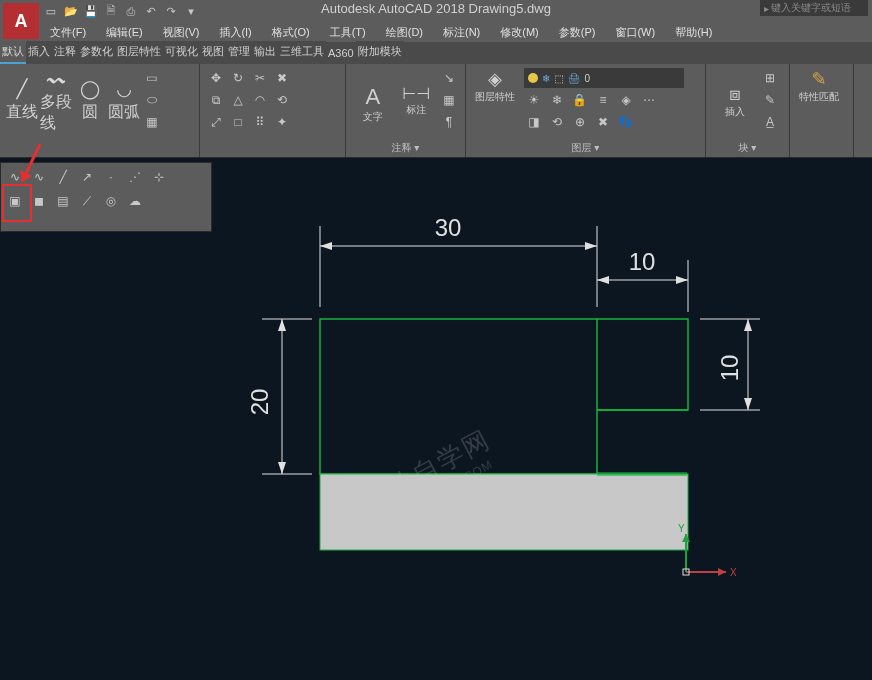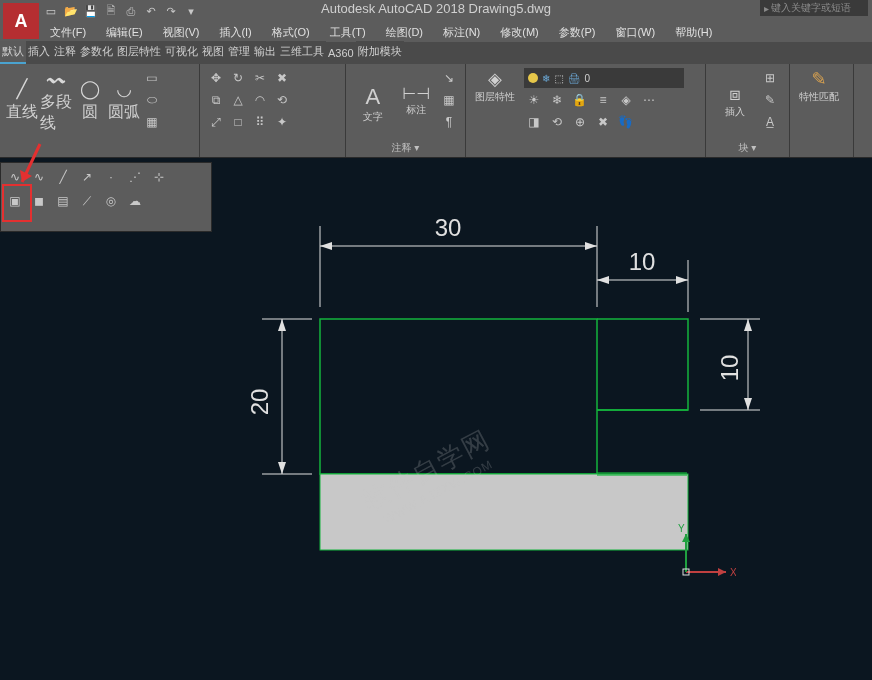--- a/index.html
+++ b/index.html
@@ -197,20 +197,21 @@
         </div>
         <div style="display:flex;gap:3px">
           <div class="tool-sm">◨</div>
           <div class="tool-sm">⟲</div>
           <div class="tool-sm">⊕</div>
           <div class="tool-sm">✖</div>
           <div class="tool-sm">👣</div>
         </div>
       </div>
     </div>
+    <div class="panel-label">图层 ▾</div>
   </div>
 
   <div class="ribbon-panel" style="width:84px">
     <div class="tool-grid">
       <div class="tool-med">
           <span style="font-size:18px">⧈</span>
           <span>插入</span>
         </div>
       <div class="tool-col">
           <div class="tool-sm">⊞</div>

